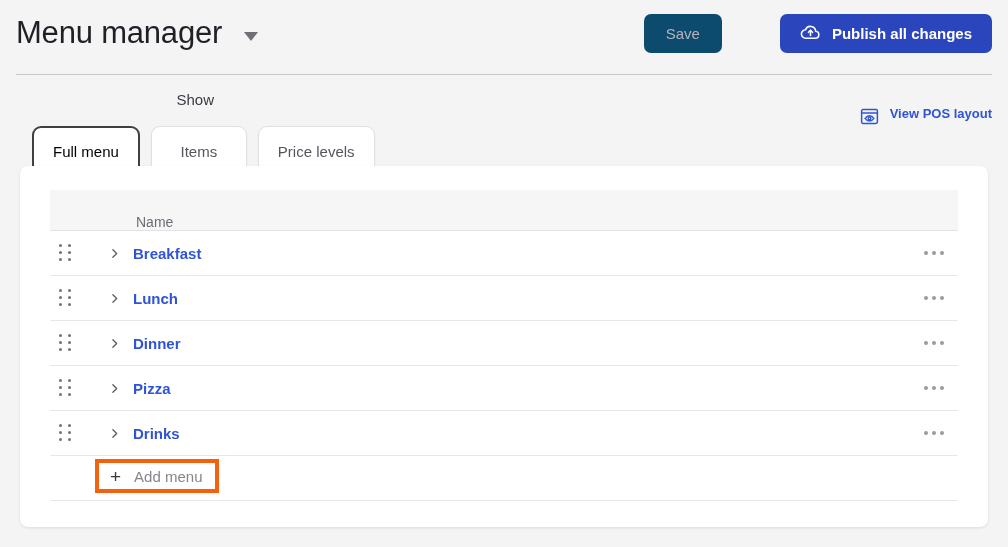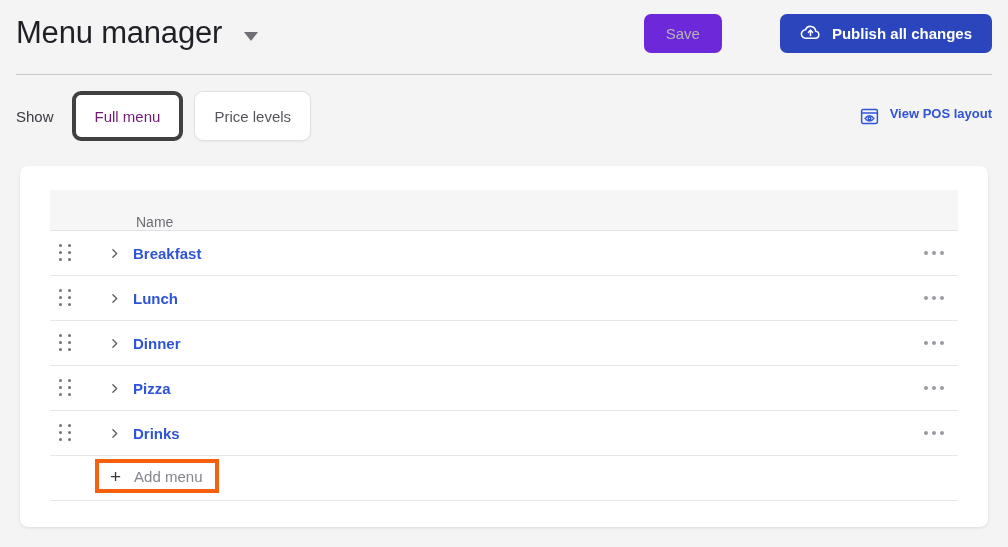--- a/index.html
+++ b/index.html
@@ -47,21 +47,21 @@
   }
   .header-actions {
     position: absolute;
     right: 16px;
     top: 14px;
     display: flex;
     align-items: center;
     gap: 14px;
   }
   .btn-save {
-    background: #6d28d9;
+    background: #0c4a6e;
     color: #b4b4b9;
     border: none;
     border-radius: 7px;
     font-size: 15px;
     font-family: inherit;
     font-weight: 400;
     padding: 0 22px;
     height: 39px;
     cursor: default;
   }
@@ -95,20 +95,21 @@
     position: relative;
     height: 78px;
   }
   .filter-left {
     position: absolute;
     left: 16px;
     top: 17px;
     display: flex;
     align-items: center;
     gap: 18px;
+    flex-direction: column;
   }
   .show-label {
     font-size: 15px;
     color: #3a3a42;
   }
   .seg-group {
     display: flex;
     gap: 11px;
   }
   .seg-btn {
@@ -119,23 +120,24 @@
     border: 1px solid #e0e0e4;
     border-radius: 9px;
     font-size: 15px;
     font-family: inherit;
     color: #55555e;
     cursor: pointer;
     box-shadow: 0 1px 2px rgba(0,0,0,0.05);
     box-sizing: border-box;
   }
   .seg-btn.selected {
-    border: 4px solid #404040;
-    color: #701a75;
+    border: 2px solid #404040;
+    color: #000000;
     box-shadow: none;
+    margin-left: 16px;
   }
   .pos-link {
     position: absolute;
     right: 16px;
     top: 32px;
     display: flex;
     align-items: flex-start;
     gap: 10px;
     color: #2f54d6;
     font-size: 13px;
@@ -285,20 +287,21 @@
   </div>
 
   <div class="header-rule"></div>
 </div>
 
 <div class="filter-bar">
   <div class="filter-left">
     <span class="show-label">Show</span>
     <div class="seg-group">
       <button class="seg-btn selected">Full menu</button>
+      <button class="seg-btn">Items</button>
       <button class="seg-btn">Price levels</button>
     </div>
   </div>
 
   <div class="pos-link">
     <span>
       <svg width="21" height="21" viewBox="0 0 24 24" fill="none" stroke="#2f54d6" stroke-width="1.7">
         <rect x="3" y="4" width="18" height="16" rx="1.6"></rect>
         <path d="M3 8h18" stroke-linecap="round"></path>
         <path d="M7 14.2s2.1-3 5-3 5 3 5 3-2.1 3-5 3-5-3-5-3z"></path>

